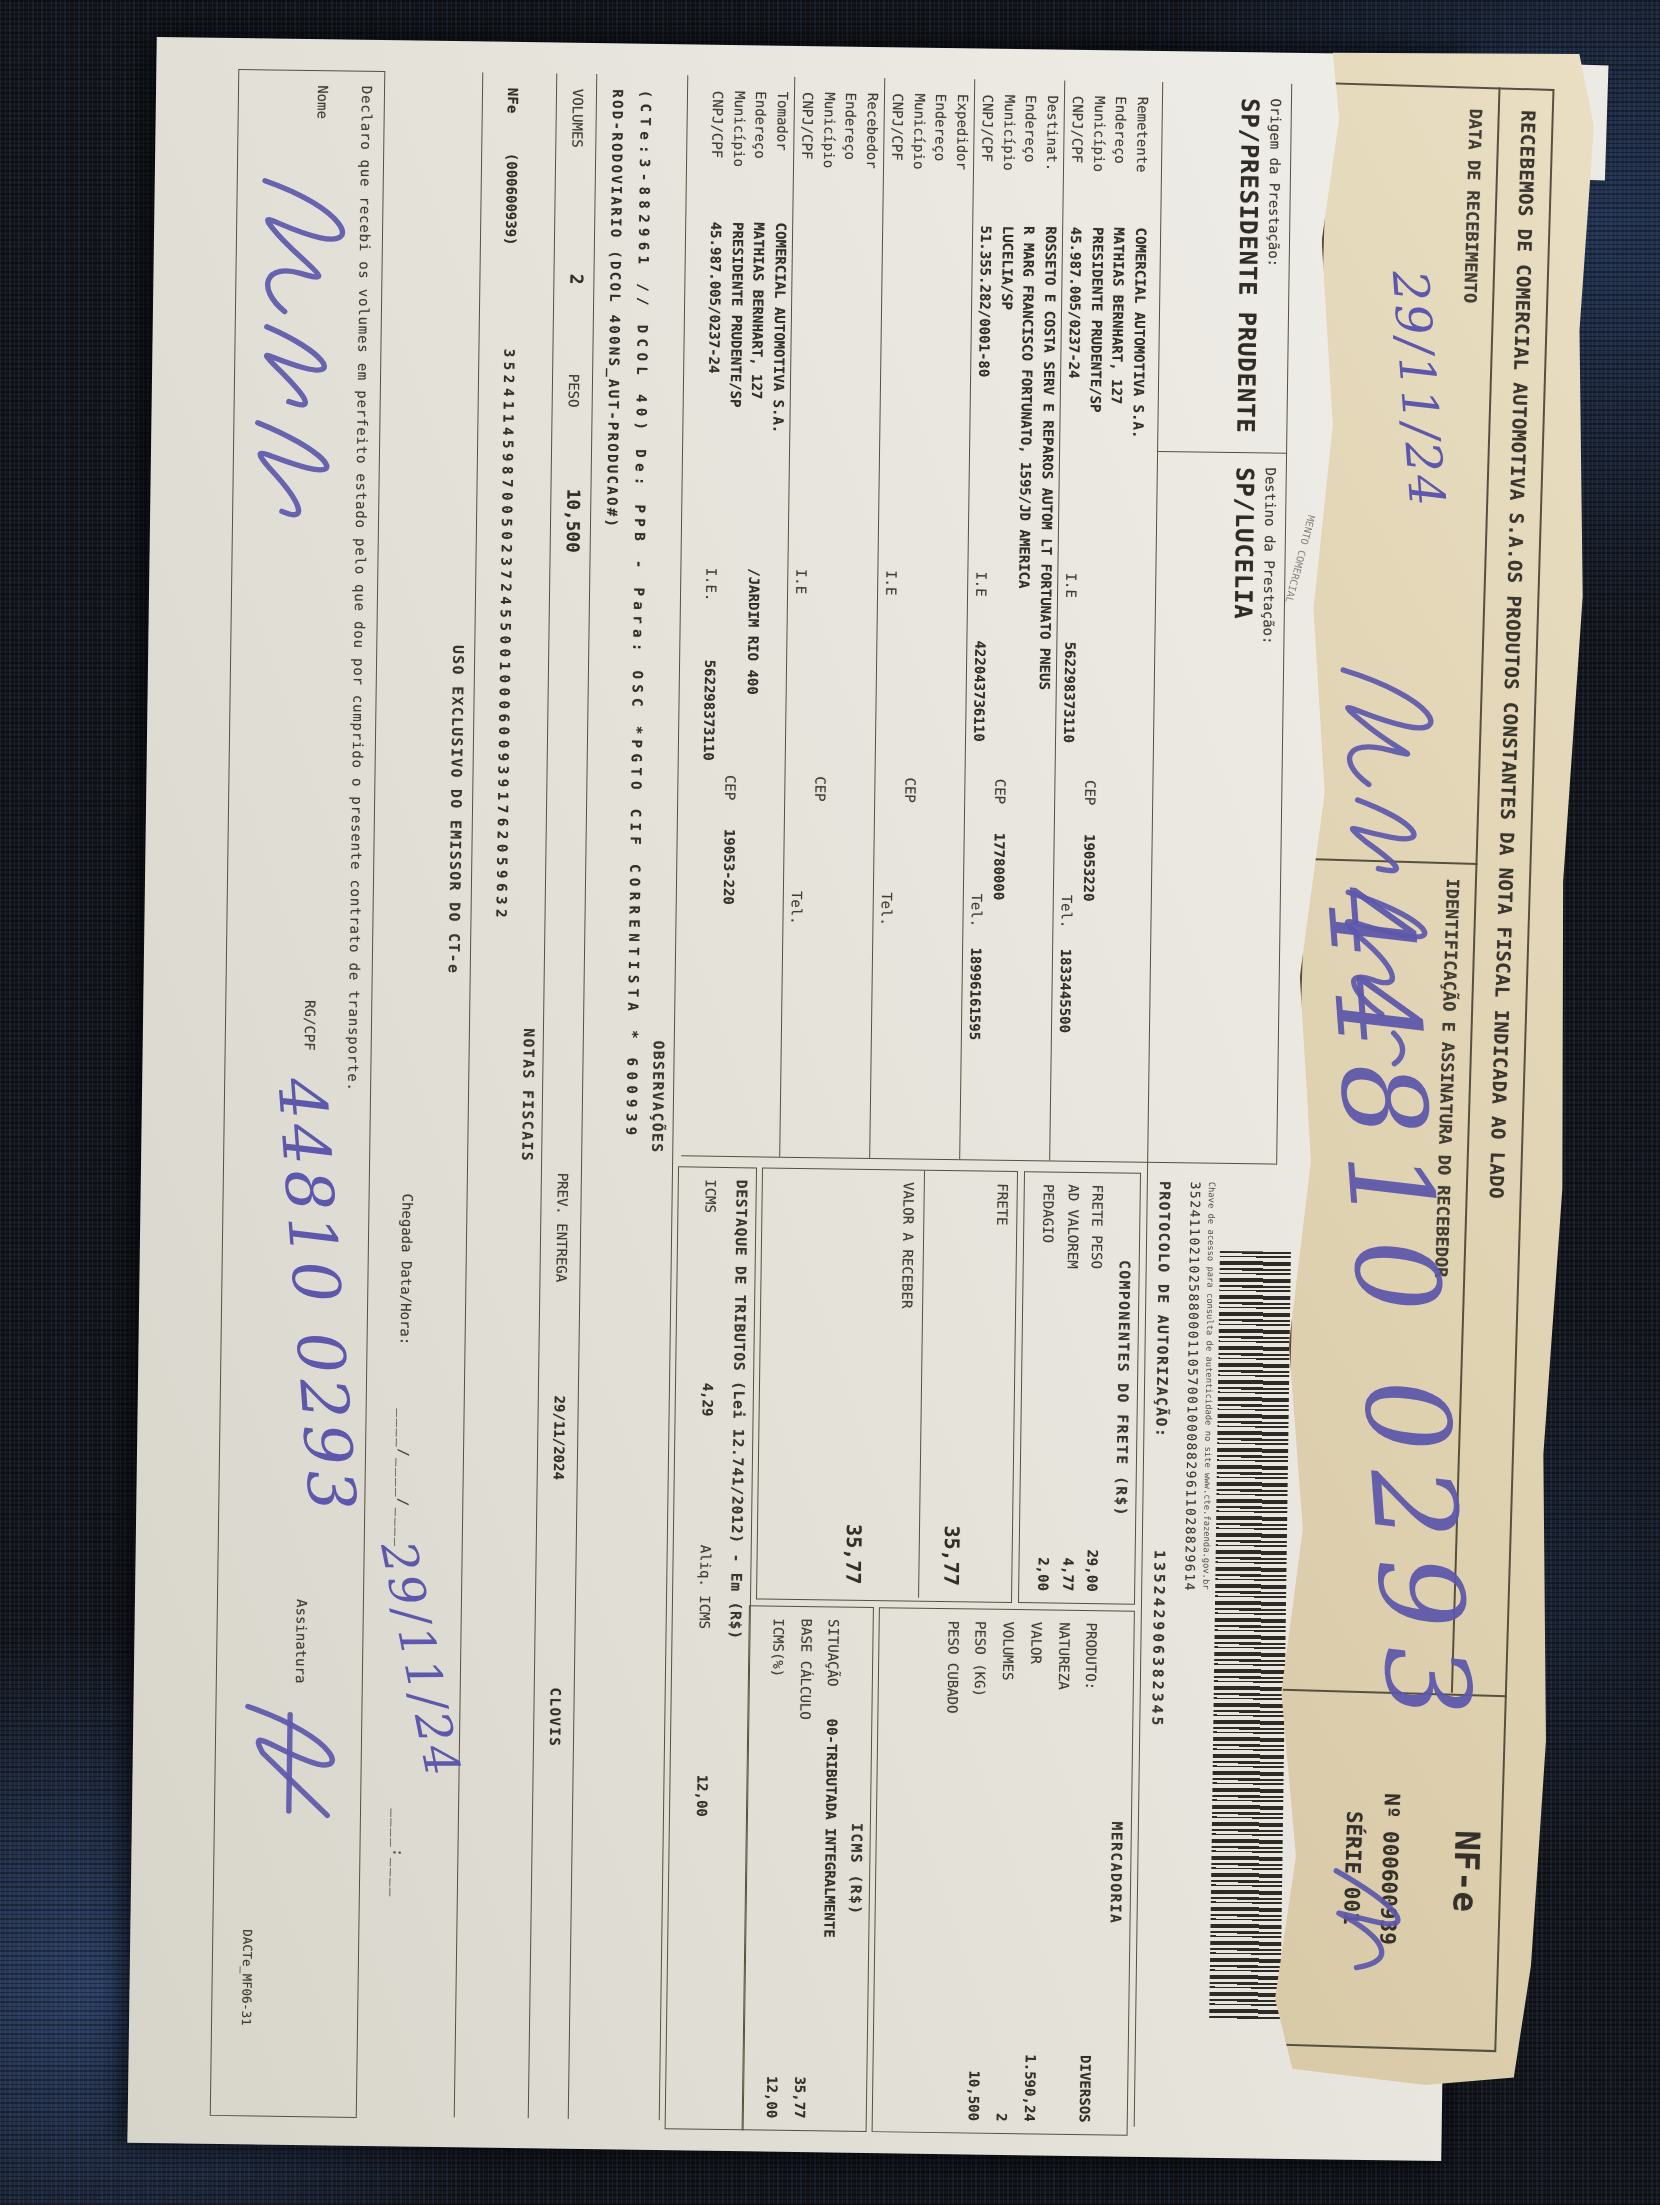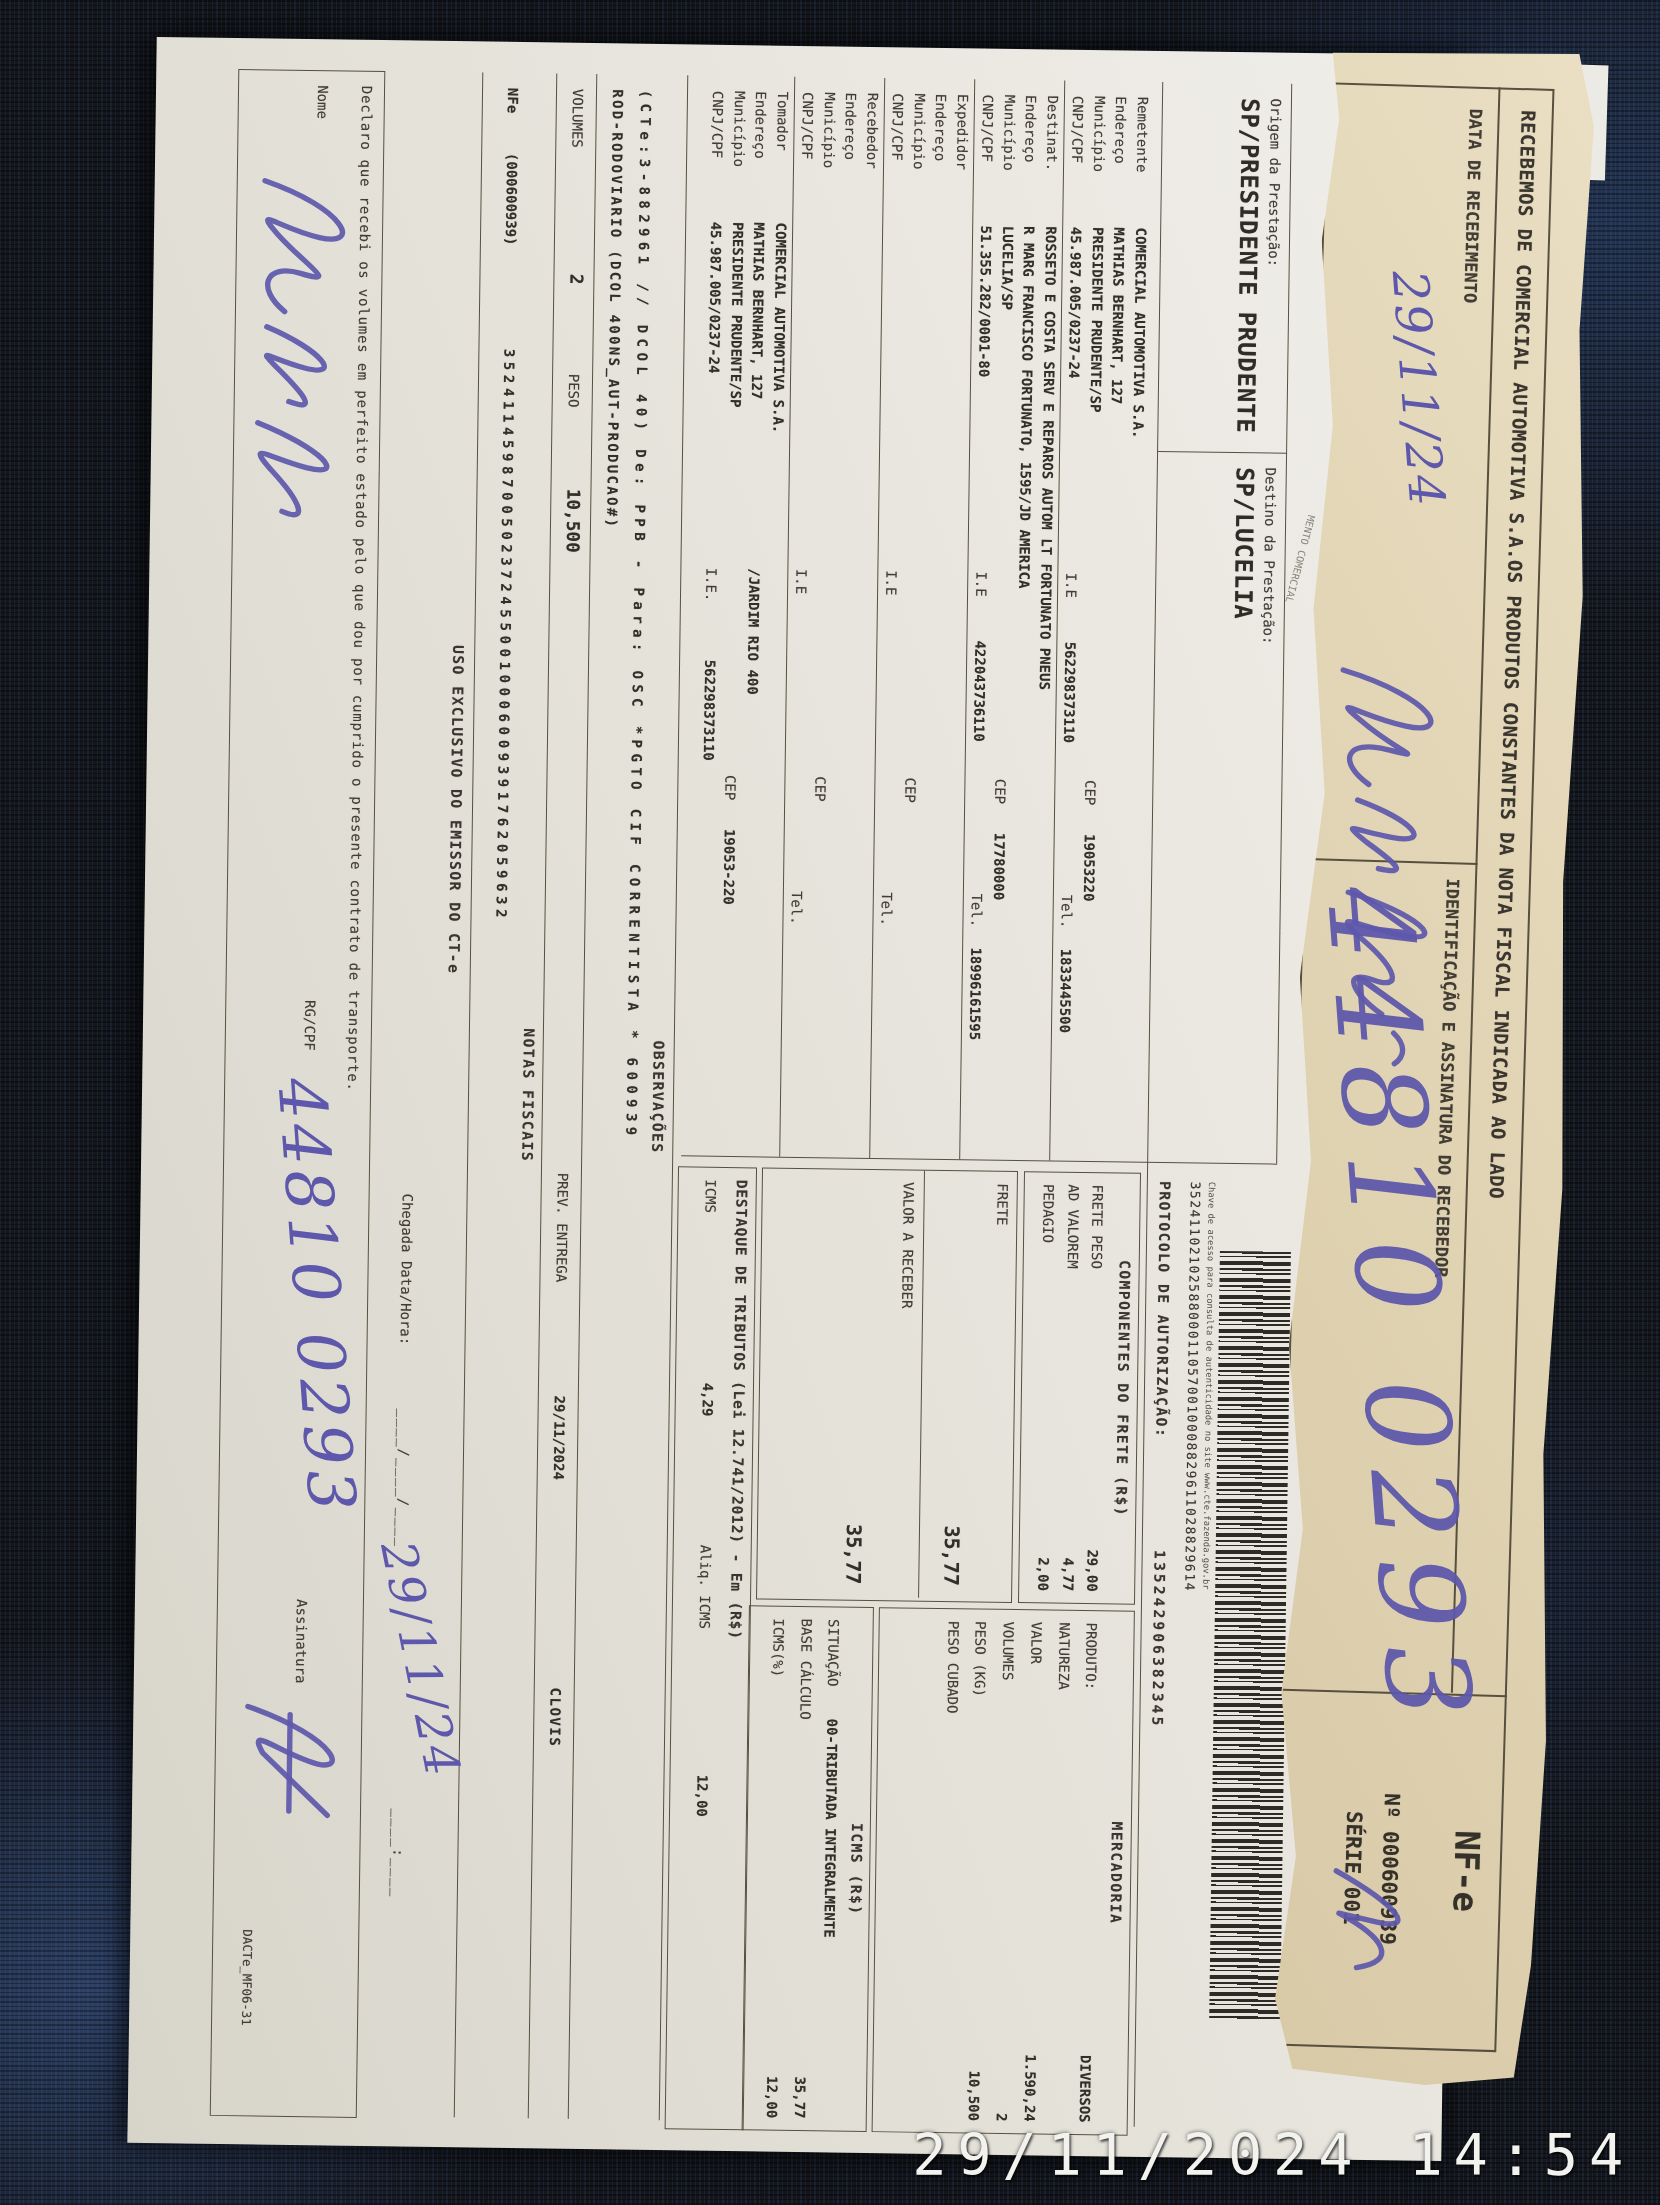--- a/index.html
+++ b/index.html
@@ -263,15 +263,14 @@
         <path d="M320,150 C350,60 390,20 378,80 C365,140 340,175 380,135 C420,90 450,80 435,120 C420,160 450,150 480,110"></path>
         <path d="M505,95 C520,80 535,80 545,95"></path>
       </svg>
       <div class="abs hand" style="left:846px;top:98px;font-size:115px;transform:rotate(-6deg);letter-spacing:15.4px;opacity:.95;">44810 0293</div>
       <svg class="sig abs" style="left:1822px;top:115px;" width="123" height="108" viewBox="0 0 160 140">
         <path d="M15,125 C60,40 90,20 80,70 L70,120 C100,60 130,40 140,95"></path>
       </svg>
     </div>
   </div>
 
-  <div class="ts">29/11/2024 14:54</div>
 </div>
 
 
 </body></html>

